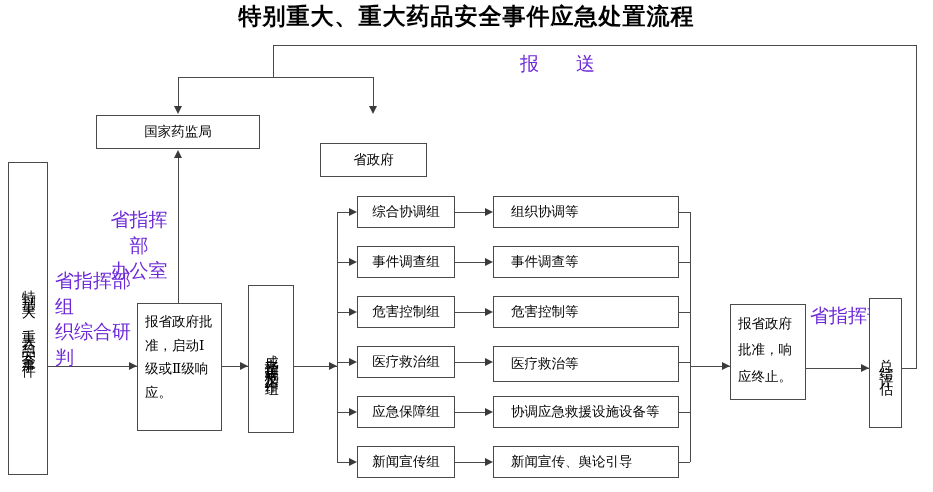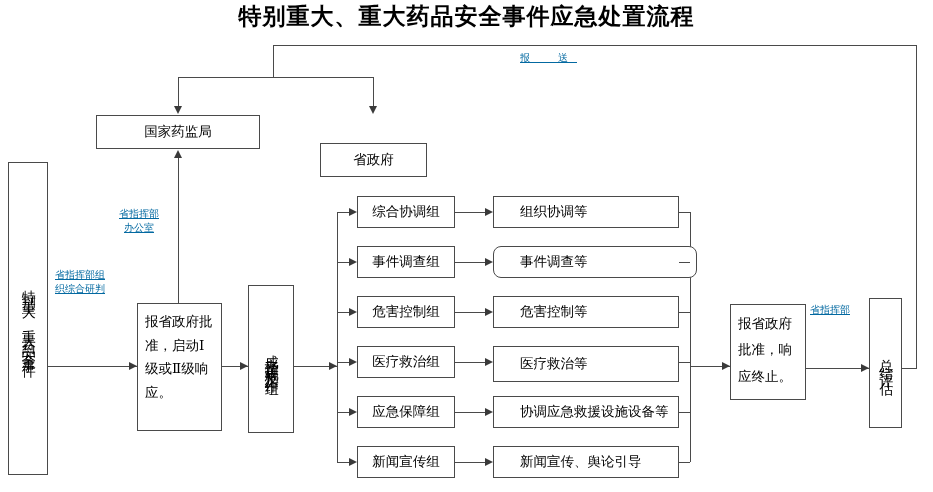--- a/index.html
+++ b/index.html
@@ -42,21 +42,21 @@
     align-items: center;
     justify-content: center;
     text-align: center;
     font-size: 13.5px;
     line-height: 1.45;
     padding: 0 4px;
   }
   .box.left-text {
     justify-content: flex-start;
     text-align: left;
-    padding-left: 26px;
+    padding-left: 17px;
   }
 
   
   .box.vtext {
     writing-mode: vertical-rl;
     text-orientation: upright;
     justify-content: center;
     align-items: center;
     letter-spacing: 5px;
     padding: 6px 0;
@@ -97,26 +97,25 @@
   }
   .arrow.up {
     border-left: 4.5px solid transparent;
     border-right: 4.5px solid transparent;
     border-bottom: 8px solid #3a3a3a;
   }
 
   
   .label {
     position: absolute;
-    font-size: 10px;
+    font-size: 19px;
     line-height: 1.35;
     white-space: pre-line;
     text-align: center;
-    color: #0369a1;
-    text-decoration: underline;
+    color: #6d28d9;
   }
   .label.nowrap { white-space: nowrap; }
   .label.wide { letter-spacing: 9px; }
 </style>
 </head>
 <body>
 
 <div id="canvas">
 
   <div class="title">特别重大、重大药品安全事件应急处置流程</div>
@@ -189,21 +188,21 @@
         <span>组织协调等</span>
       </div>
       <div class="hline" style="left: 679px; top: 212px; width: 11px;"></div>
       <div class="hline" style="left: 337px; top: 262px; width: 12px;"></div>
       <div class="arrow right" style="left: 349px; top: 258px;"></div>
       <div class="box" style="left: 357px; top: 246px; width: 98px; height: 32px;">
         <span>事件调查组</span>
       </div>
       <div class="hline" style="left: 455px; top: 262px; width: 30px;"></div>
       <div class="arrow right" style="left: 485px; top: 258px;"></div>
-      <div class="box left-text" style="left: 493px; top: 246px; width: 204px; height: 32px; border-radius: 8px;">
+      <div class="box left-text" style="left: 493px; top: 246px; width: 186px; height: 32px;">
         <span>事件调查等</span>
       </div>
       <div class="hline" style="left: 679px; top: 262px; width: 11px;"></div>
       <div class="hline" style="left: 337px; top: 312px; width: 12px;"></div>
       <div class="arrow right" style="left: 349px; top: 308px;"></div>
       <div class="box" style="left: 357px; top: 296px; width: 98px; height: 32px;">
         <span>危害控制组</span>
       </div>
       <div class="hline" style="left: 455px; top: 312px; width: 30px;"></div>
       <div class="arrow right" style="left: 485px; top: 308px;"></div>

